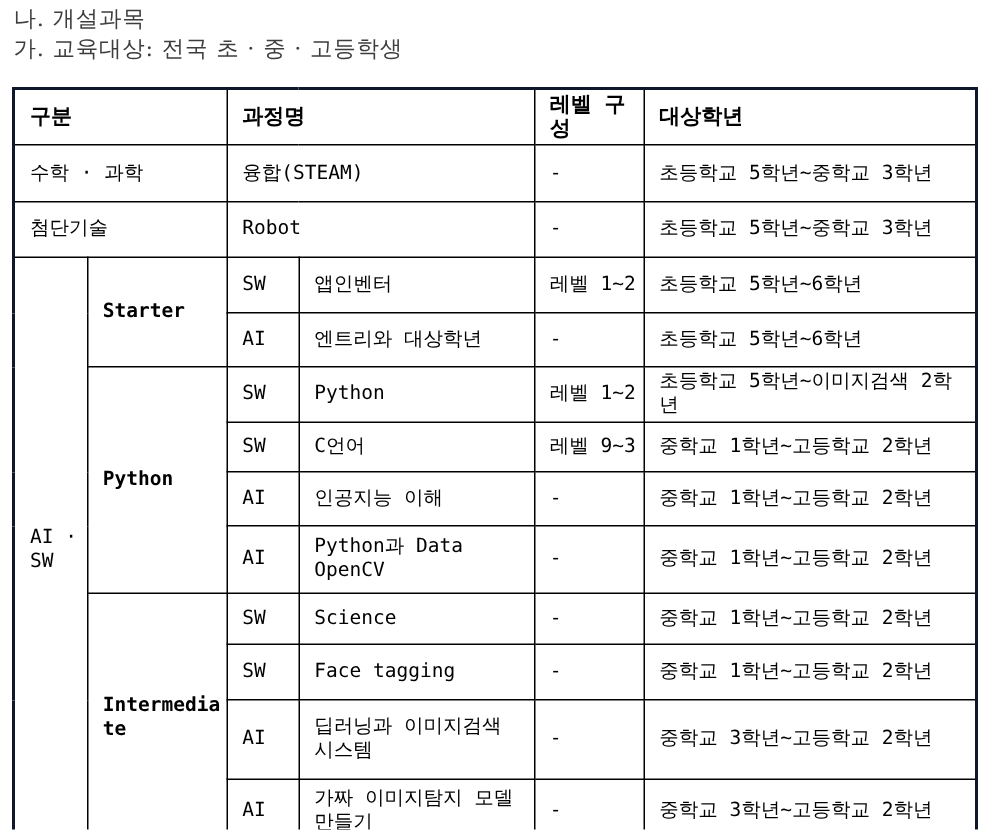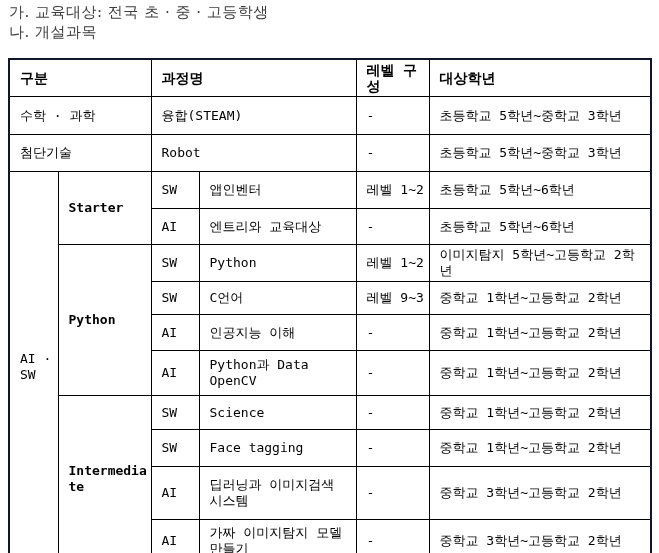--- a/index.html
+++ b/index.html
@@ -64,22 +64,22 @@
     font-weight: bold;
   }
   td.course-cell {
     word-break: normal;
   }
 </style>
 </head>
 <body>
 
 <div class="headings">
+  <div>나. 개설과목</div>
   <div>가. 교육대상: 전국 초 · 중 · 고등학생</div>
-  <div>나. 개설과목</div>
 </div>
 
 <table class="course-table">
   <colgroup>
     <col style="width:49px">
     <col style="width:93px">
     <col style="width:48px">
     <col style="width:157px">
     <col style="width:73px">
     <col style="width:222px">
@@ -110,31 +110,31 @@
   <tr style="height:37px">
     <td rowspan="10" class="aisw-cell">AI · SW</td>
     <td rowspan="2" class="group-cell">Starter</td>
     <td>SW</td>
     <td class="course-cell">앱인벤터</td>
     <td>레벨 1~2</td>
     <td>초등학교 5학년~6학년</td>
   </tr>
   <tr style="height:36px">
     <td>AI</td>
-    <td class="course-cell">엔트리와 교육대상</td>
+    <td class="course-cell">엔트리와 대상학년</td>
     <td>-</td>
     <td>초등학교 5학년~6학년</td>
   </tr>
 
   <tr style="height:26px">
     <td rowspan="4" class="group-cell">Python</td>
     <td>SW</td>
     <td class="course-cell">Python</td>
     <td>레벨 1~2</td>
-    <td>이미지탐지 5학년~고등학교 2학년</td>
+    <td>초등학교 5학년~이미지검색 2학년</td>
   </tr>
   <tr style="height:33px">
     <td>SW</td>
     <td class="course-cell">C언어</td>
     <td>레벨 9~3</td>
     <td>중학교 1학년~고등학교 2학년</td>
   </tr>
   <tr style="height:36px">
     <td>AI</td>
     <td class="course-cell">인공지능 이해</td>

